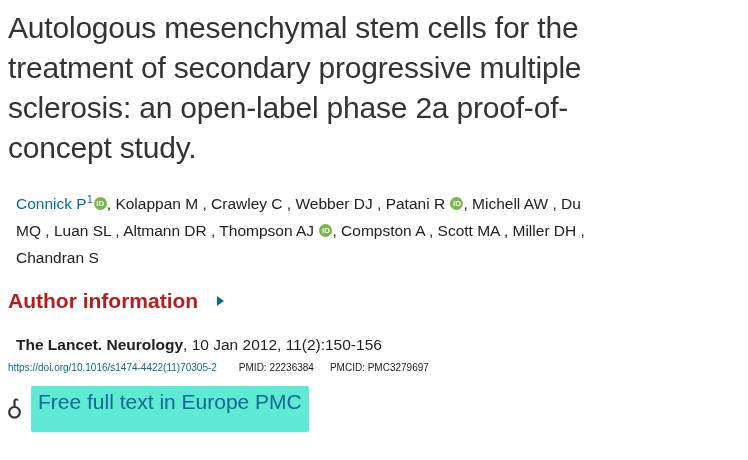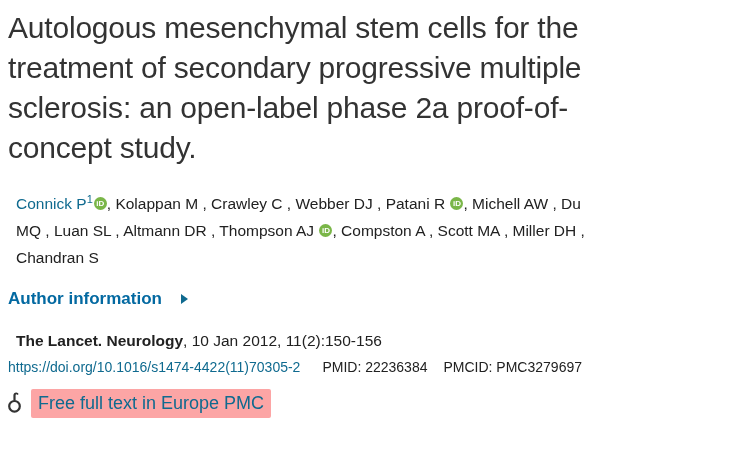--- a/index.html
+++ b/index.html
@@ -65,22 +65,22 @@
     height: 13px;
     line-height: 13px;
     text-align: center;
     color: #ffffff;
     font-size: 8px;
     font-family: "Liberation Sans", sans-serif;
     font-weight: bold;
   }
   .author-info-row {
     margin: 0 0 20px 0;
-    font-size: 17px;
-    color: #0369a1;
+    font-size: 21px;
+    color: #b91c1c;
     font-weight: bold;
     display: flex;
     align-items: center;
     gap: 19px;
     cursor: pointer;
     width: fit-content;
   }
   .author-info-row .caret {
     display: inline-block;
     width: 0;
@@ -93,21 +93,21 @@
     font-size: 15.5px;
     line-height: 1.5;
     margin: 0 0 4px 8px;
     color: #212121;
   }
   .journal-name {
     font-weight: bold;
     color: #212121;
   }
   .ids-line {
-    font-size: 14px;
+    font-size: 10px;
     line-height: 1.6;
     margin: 0 0 10px 0;
     color: #212121;
     white-space: nowrap;
   }
   .doi-link {
     color: #0f6a8f;
     text-decoration: none;
     cursor: pointer;
   }
@@ -128,24 +128,24 @@
     width: 16px;
     height: 22px;
     position: relative;
     flex: 0 0 auto;
   }
   .lock-icon svg {
     display: block;
   }
   .fulltext-badge {
     display: inline-block;
-    background: #fca5a5;
+    background: #5eead4;
     color: #0f6a8f;
-    font-size: 18px;
-    padding: 3px 7px 4px 7px;
+    font-size: 21px;
+    padding: 3px 7px 16px 7px;
     border-radius: 2px;
     text-decoration: none;
     cursor: pointer;
     line-height: 1.25;
   }
 </style>
 </head>
 <body>
 
 <div class="page">

